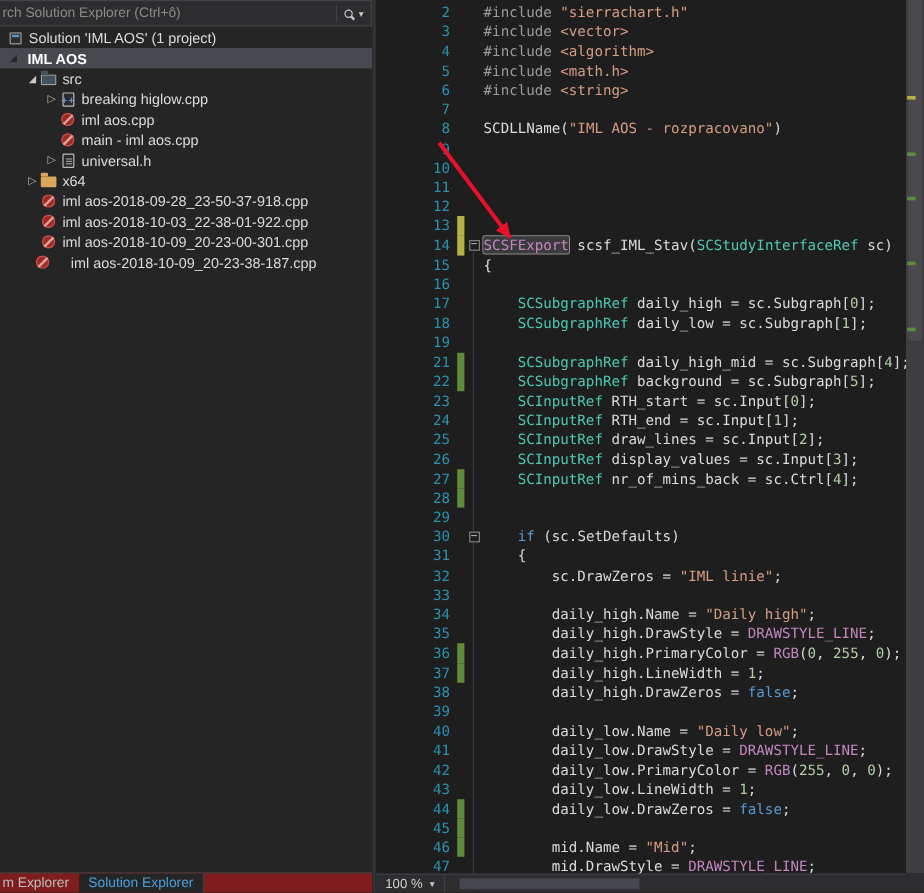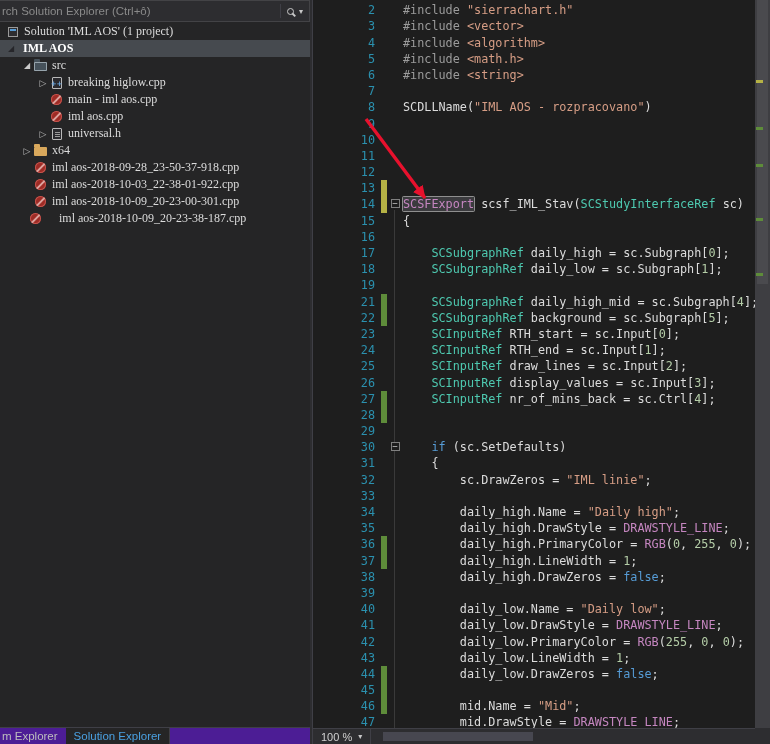--- a/index.html
+++ b/index.html
@@ -13,41 +13,41 @@
     display:flex;align-items:center;padding:0 6px 0 2px;}
   .search-text{color:#8a8a8a;font-size:11.5px;white-space:nowrap;overflow:hidden;flex:1;}
   .search-ctrls{display:flex;align-items:center;gap:5px;border-left:1px solid #3f3f46;padding-left:6px;height:14px;}
   .mag{width:7px;height:7px;border:1.5px solid #c8c8c8;border-radius:50%;position:relative;display:inline-block;}
   .mag::after{content:"";position:absolute;width:4px;height:1.5px;background:#c8c8c8;right:-3.5px;bottom:-1.5px;transform:rotate(45deg);}
   .chev{color:#c8c8c8;font-size:8px;font-family:"DejaVu Sans",sans-serif;}
 
   .tree{flex:1 1 auto;overflow:hidden;padding-top:1px;}
   .tree-row{display:flex;align-items:center;height:17px;color:#dcdcdc;font-size:12px;white-space:nowrap;}
   .tree-row.selected{background:#464a4f;}
-  .tree-label{margin-left:5px;font-family:Liberation Serif, serif;}
+  .tree-label{margin-left:5px;}
   .tree-label.bold{font-weight:700;color:#ffffff;}
   .tree-arrow{width:14px;flex:0 0 14px;text-align:center;font-family:"DejaVu Sans",sans-serif;color:#b9b9b9;}
   .tree-arrow.exp{font-size:8px;color:#cacaca;}
   .tree-arrow.col{font-size:9px;}
   .tree-arrow.dark{color:#26262a;}
   .tree-icon{flex:0 0 13px;display:inline-flex;align-items:center;justify-content:center;}
   .sol-icon{width:10px;height:10px;border:1px solid #9a9a9a;background:#2d2d30;display:inline-block;position:relative;}
   .sol-icon::after{content:"";position:absolute;left:1px;top:1px;width:6px;height:2px;background:#569cd6;}
   .ic-folder{position:relative;width:13px;height:9px;border-radius:1px;margin-top:2px;}
   .ic-folder::before{content:"";position:absolute;top:-3px;left:0;width:6px;height:3px;border-radius:1px 1px 0 0;background:inherit;}
   .f-dark{background:#46525b;box-shadow:inset 0 0 0 1px #97a4ac;}
   .f-yellow{background:#d9a85c;}
   .ic-doc{width:10px;height:12px;border:1px solid #b9b9b9;border-radius:1px;background:#2a2a2e;position:relative;
     font:700 7px "DejaVu Sans",sans-serif;color:#6ca8e0;display:inline-flex;align-items:flex-end;justify-content:center;line-height:7px;}
   .ic-doc.h{color:transparent;}
   .ic-doc.h::after{content:"";position:absolute;left:2px;top:3px;width:5px;height:1px;background:#9a9a9a;box-shadow:0 2px 0 #9a9a9a,0 4px 0 #9a9a9a;}
   .ic-red{width:11px;height:11px;border-radius:50%;background:#9e2b25;box-shadow:inset 0 0 0 1px #c4554e;position:relative;overflow:hidden;}
   .ic-red::after{content:"";position:absolute;left:-1px;top:4.5px;width:13px;height:2px;background:#dda49f;transform:rotate(-45deg);}
 
-  .panel-tabs{flex:0 0 17px;height:17px;background:#4c1d95;border-top:1px solid #3f3f46;display:flex;align-items:stretch;font-size:11.5px;}
+  .panel-tabs{flex:0 0 17px;height:17px;background:#7f1d1d;border-top:1px solid #3f3f46;display:flex;align-items:stretch;font-size:11.5px;}
   .ptab{display:flex;align-items:center;padding:0 8px;color:#bebebe;}
   .ptab.active{background:#252526;color:#4aa0e0;border-right:1px solid #3f3f46;}
 
   
   .editor{position:relative;width:457px;height:744px;background:#1e1e1e;overflow:hidden;}
   #code-lines{position:absolute;top:-14px;left:0;width:442px;z-index:1;}
   .crow{display:flex;height:16.2px;line-height:16.2px;font-family:"DejaVu Sans Mono",monospace;font-size:11.8px;}
   .c-num{flex:0 0 66px;text-align:right;padding-right:4px;color:#2b91af;}
   .c-chg{flex:0 0 6px;margin-left:2px;}
   .chg-green{background:#5e8c3a;}
@@ -119,28 +119,28 @@
             <span class="tree-icon">
               <span class="ic-doc">++</span>
             </span>
             <span class="tree-label">breaking higlow.cpp</span>
           </div>
           <div class="tree-row" style="padding-left: 36px;">
             <span class="tree-arrow "></span>
             <span class="tree-icon">
               <span class="ic-red"></span>
             </span>
-            <span class="tree-label">main - iml aos.cpp</span>
+            <span class="tree-label">iml aos.cpp</span>
           </div>
           <div class="tree-row" style="padding-left: 36px;">
             <span class="tree-arrow "></span>
             <span class="tree-icon">
               <span class="ic-red"></span>
             </span>
-            <span class="tree-label">iml aos.cpp</span>
+            <span class="tree-label">main - iml aos.cpp</span>
           </div>
           <div class="tree-row" style="padding-left: 36px;">
             <span class="tree-arrow col">▷</span>
             <span class="tree-icon">
               <span class="ic-doc h"></span>
             </span>
             <span class="tree-label">universal.h</span>
           </div>
           <div class="tree-row" style="padding-left: 20px;">
             <span class="tree-arrow col">▷</span>

